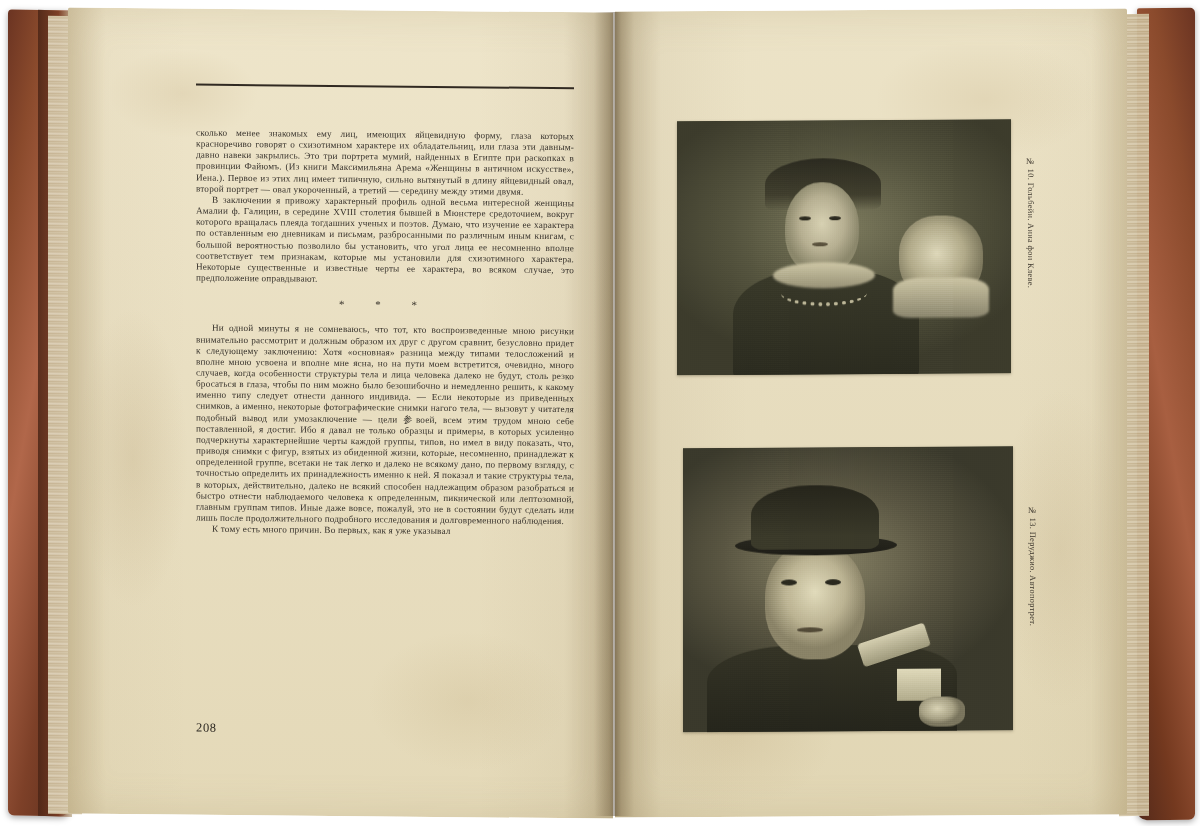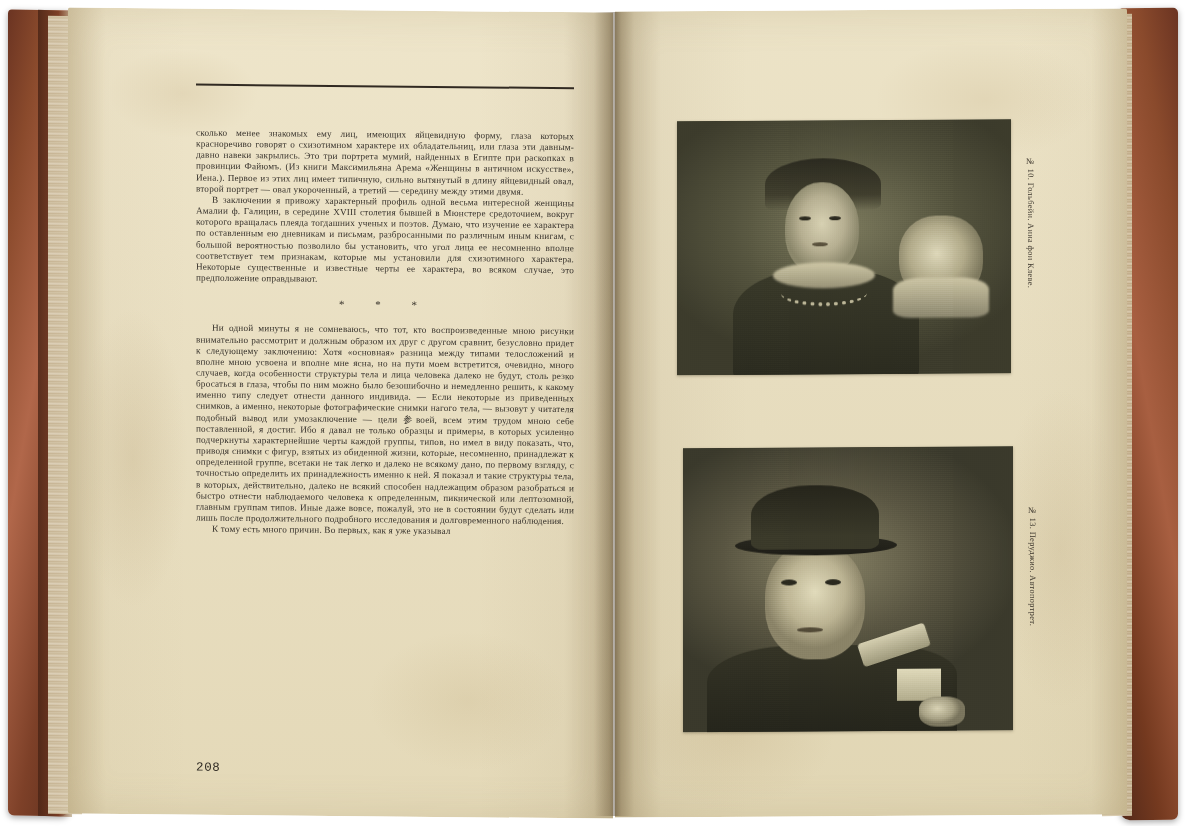--- a/index.html
+++ b/index.html
@@ -22,20 +22,21 @@
     background: #ffffff;
   }
 
   
   .book-body {
     position: absolute;
     left: 8px;
     top: 2px;
     width: 1170px;
     height: 822px;
+    padding-left: 17px;
   }
 
   
   .cover-left {
     position: absolute;
     left: 0px;
     top: 8px;
     width: 62px;
     height: 806px;
     background: linear-gradient(100deg, #6b3422 0%, #8a4a2c 18%, #b1674a 45%, #7d4028 75%, #5e2f1d 100%);
@@ -170,25 +171,24 @@
     text-align: center;
     letter-spacing: 14px;
     font-size: 11px;
     margin: 14px 0 14px 0;
     color: #3a342c;
   }
   .folio {
     position: absolute;
     left: 128px;
     top: 712px;
-    font-family: Liberation Mono, monospace;
+    font-family: Liberation Serif, serif;
     font-size: 12.5px;
     color: #2f2a23;
     letter-spacing: 0.05em;
-    margin-top: 40px;
   }
 
   
   .plate {
     position: absolute;
     background: #b9b49a;
     box-shadow: 0 1px 3px rgba(70,58,35,0.35);
     overflow: hidden;
   }
   .plate-1 { left: 62px; top: 110px; width: 334px; height: 254px; }

